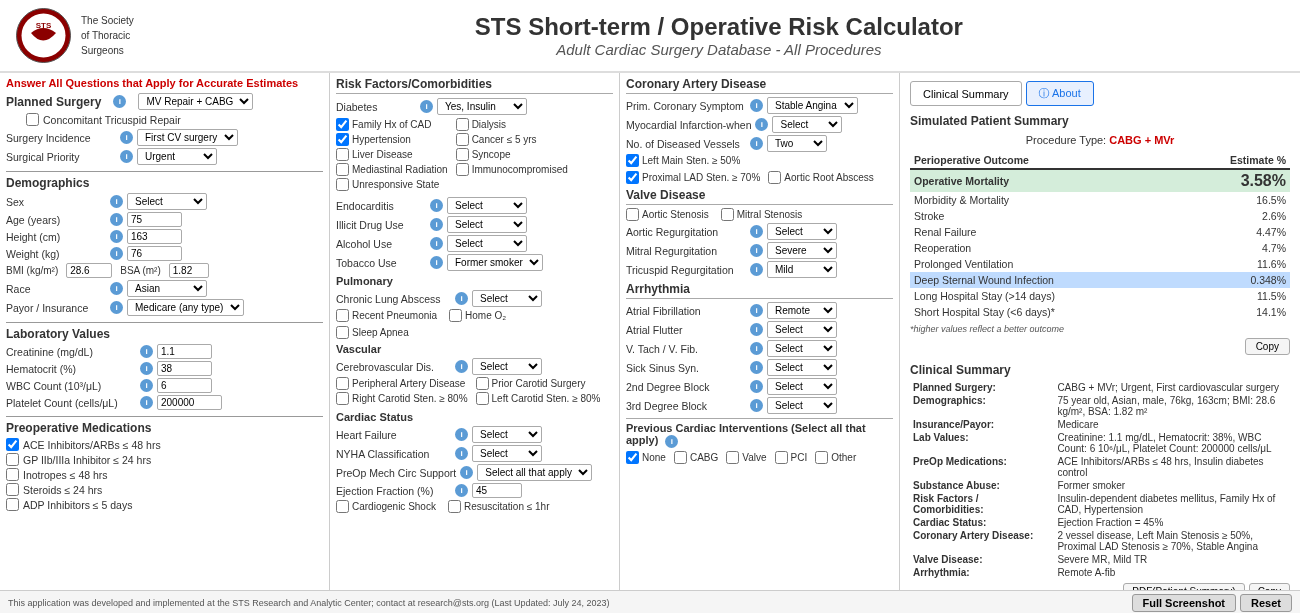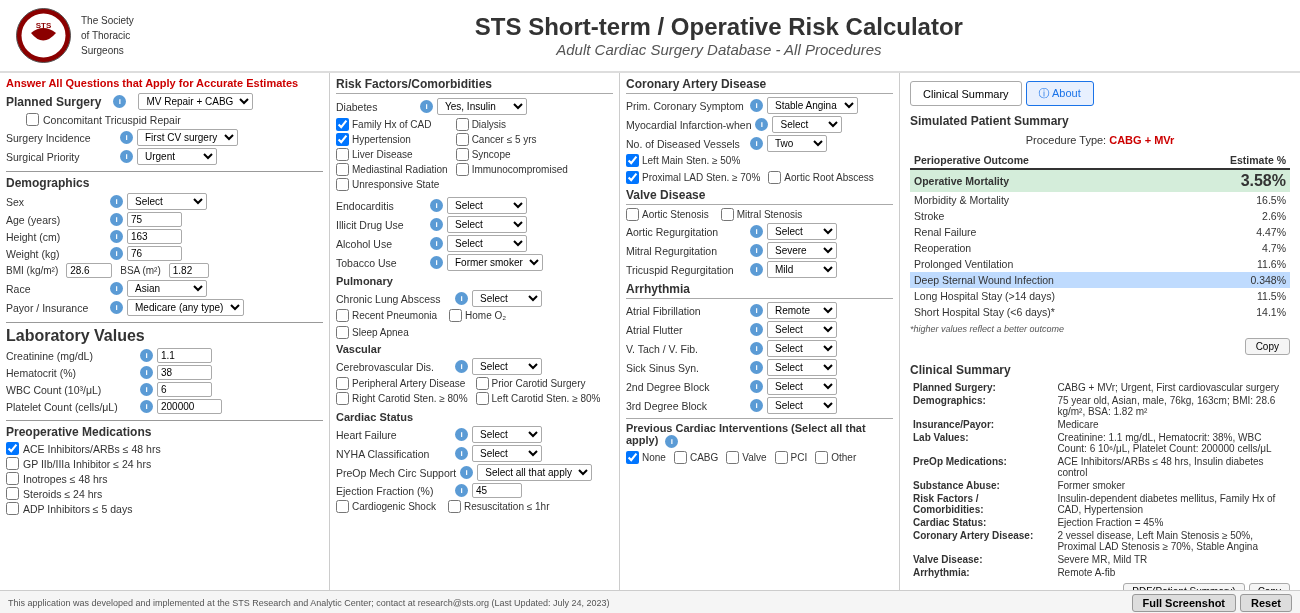--- a/index.html
+++ b/index.html
@@ -108,21 +108,21 @@
       <div style="display:flex;align-items:center;gap:4px;margin-bottom:2px;">
         <span style="font-size:10.5px;min-width:100px;">Payor / Insurance</span>
         <span class="info-icon" style="display:inline-flex;align-items:center;justify-content:center;width:13px;height:13px;border-radius:50%;background:#5b9bd5;color:#fff;font-size:8px;font-weight:bold;cursor:pointer;">i</span>
         <select style="font-size:10px;padding:1px 3px;border:1px solid #aaa;border-radius:2px;min-width:110px;">
           <option>Medicare (any type)</option>
         </select>
       </div>
     </div>
 
     <div style="margin-bottom:6px;border-top:1px solid #999;padding-top:4px;">
-      <div style="font-weight:bold;font-size:16px;margin-bottom:3px;">Laboratory Values</div>
+      <div style="font-weight:bold;font-size:12px;margin-bottom:3px;">Laboratory Values</div>
       <div style="display:flex;align-items:center;gap:4px;margin-bottom:2px;">
         <span style="font-size:10.5px;min-width:130px;">Creatinine (mg/dL)</span>
         <span class="info-icon" style="display:inline-flex;align-items:center;justify-content:center;width:13px;height:13px;border-radius:50%;background:#5b9bd5;color:#fff;font-size:8px;font-weight:bold;cursor:pointer;">i</span>
         <input type="text" value="1.1" style="width: 55px; font-size: 10px; padding: 1px 3px; border: 1px solid rgb(170, 170, 170); border-radius: 2px;">
       </div>
       <div style="display:flex;align-items:center;gap:4px;margin-bottom:2px;">
         <span style="font-size:10.5px;min-width:130px;">Hematocrit (%)</span>
         <span class="info-icon" style="display:inline-flex;align-items:center;justify-content:center;width:13px;height:13px;border-radius:50%;background:#5b9bd5;color:#fff;font-size:8px;font-weight:bold;cursor:pointer;">i</span>
         <input type="text" value="38" style="width: 55px; font-size: 10px; padding: 1px 3px; border: 1px solid rgb(170, 170, 170); border-radius: 2px;">
       </div>

